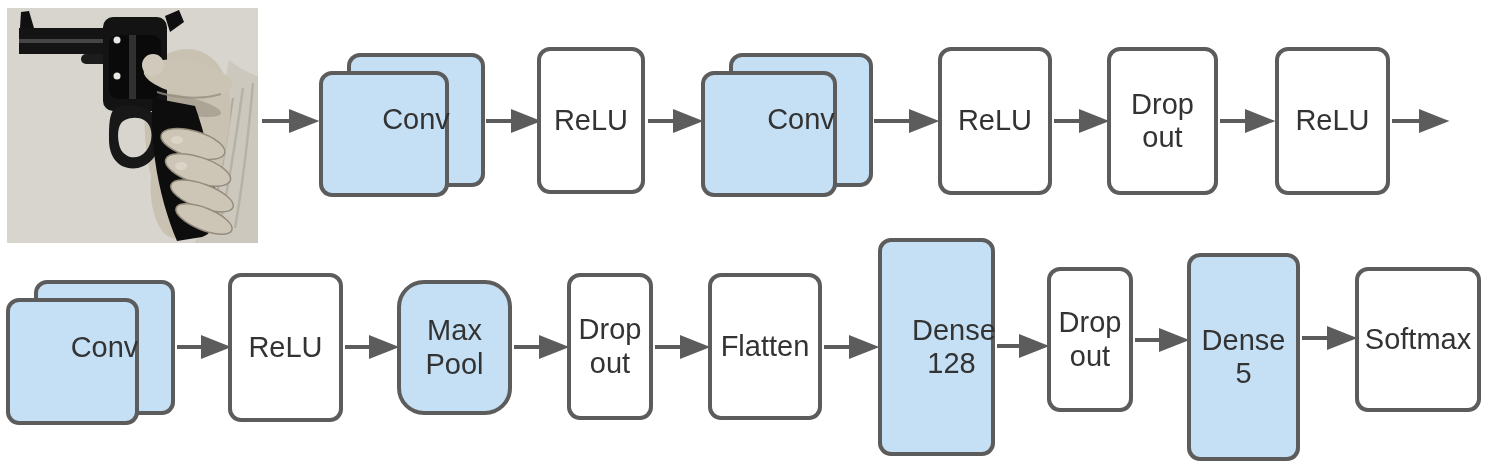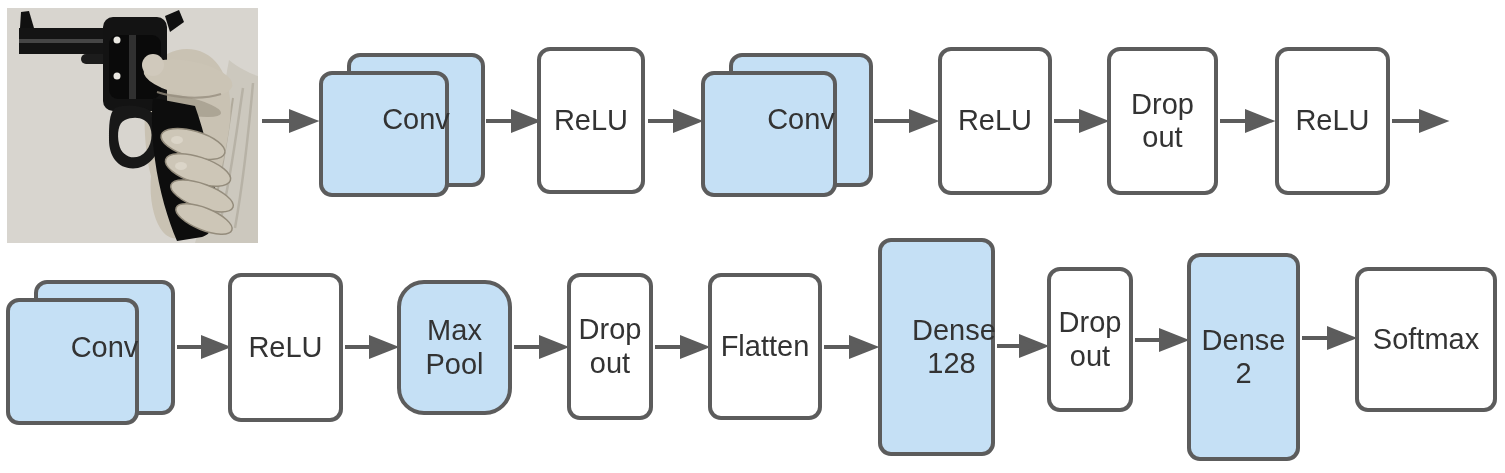--- a/index.html
+++ b/index.html
@@ -193,19 +193,19 @@
   <div class="node" style="left:708px;top:273px;width:114px;height:147px;">
     <span class="lbl">Flatten</span>
   </div>
   <div class="node blue" style="left:878px;top:238px;width:117px;height:218px;padding-left:30px;">
     <span class="lbl">Dense 128</span>
   </div>
   <div class="node" style="left:1047px;top:267px;width:86px;height:145px;">
     <span class="lbl">Drop out</span>
   </div>
   <div class="node blue" style="left:1187px;top:253px;width:113px;height:208px;">
-    <span class="lbl">Dense 2</span>
-  </div>
-  <div class="node" style="left:1355px;top:267px;width:142px;height:145px;">
+    <span class="lbl">Dense 5</span>
+  </div>
+  <div class="node" style="left:1355px;top:267px;width:126px;height:145px;">
     <span class="lbl">Softmax</span>
   </div>
 
 </div>
 
 </body></html>

